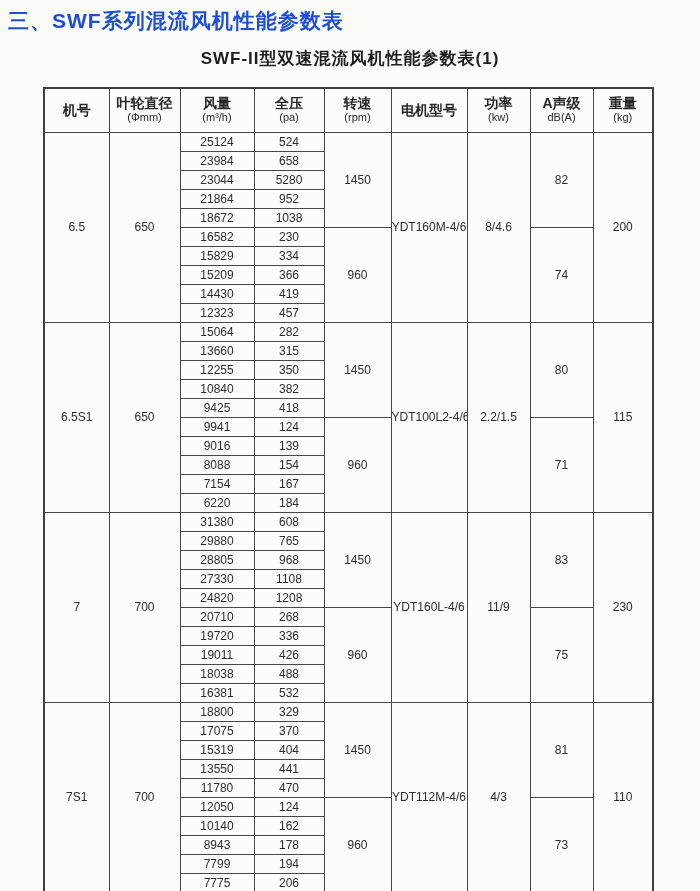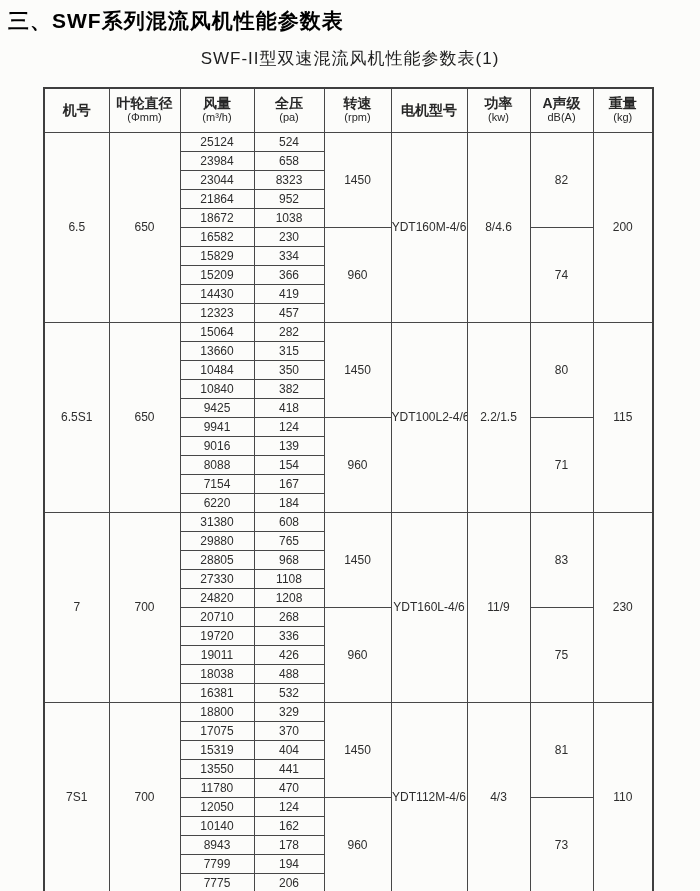--- a/index.html
+++ b/index.html
@@ -8,27 +8,27 @@
     background: #fcfcfa;
     overflow: hidden;
     font-family: "Liberation Sans", "DejaVu Sans", sans-serif;
     color: #262626;
   }
   .page-title {
     margin: 7px 0 0 8px;
     font-size: 21px;
     font-weight: 700;
     letter-spacing: 1px;
-    color: #000000;
+    color: #1d4ed8;
   }
   .page-subtitle {
     margin-top: 12px;
     text-align: center;
     font-size: 17px;
-    font-weight: 400;
+    font-weight: 700;
     letter-spacing: 1px;
     color: #1e1e1e;
   }
   table.perf-table {
     border-collapse: collapse;
     table-layout: fixed;
     width: 609px;
     margin: 17px 0 0 43px;
     border: 2px solid #3f3f3f;
   }
@@ -122,21 +122,21 @@
         <td rowspan="10">8/4.6</td>
         <td rowspan="5">82</td>
         <td rowspan="10">200</td>
       </tr>
       <tr>
         <td>23984</td>
         <td>658</td>
       </tr>
       <tr>
         <td>23044</td>
-        <td>8323</td>
+        <td>5280</td>
       </tr>
       <tr>
         <td>21864</td>
         <td>952</td>
       </tr>
       <tr>
         <td>18672</td>
         <td>1038</td>
       </tr>
       <tr>
@@ -170,21 +170,21 @@
         <td rowspan="10">YDT100L2-4/6</td>
         <td rowspan="10">2.2/1.5</td>
         <td rowspan="5">80</td>
         <td rowspan="10">115</td>
       </tr>
       <tr>
         <td>13660</td>
         <td>315</td>
       </tr>
       <tr>
-        <td>10484</td>
+        <td>12255</td>
         <td>350</td>
       </tr>
       <tr>
         <td>10840</td>
         <td>382</td>
       </tr>
       <tr>
         <td>9425</td>
         <td>418</td>
       </tr>

